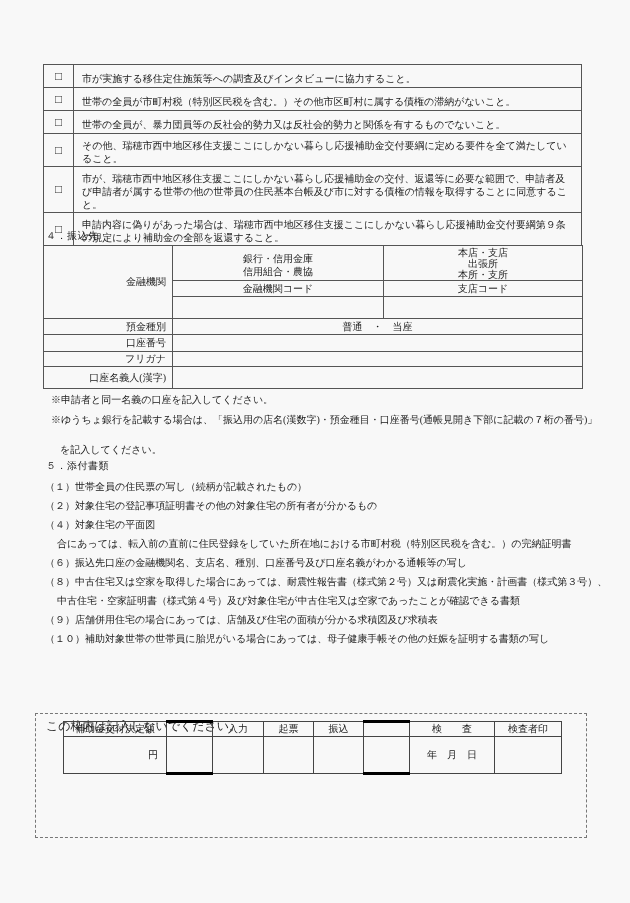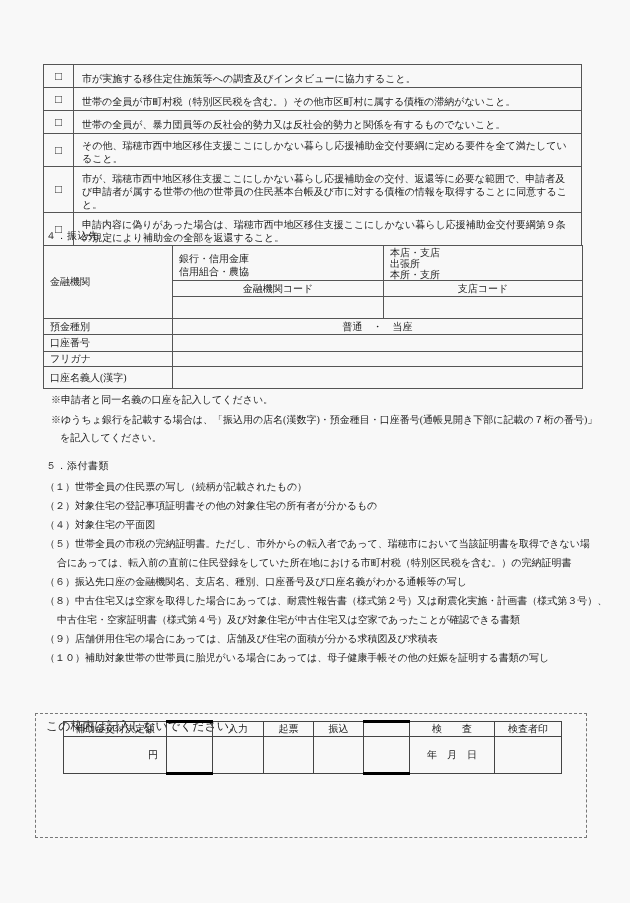--- a/index.html
+++ b/index.html
@@ -23,22 +23,22 @@
   #checklist td.txt{padding:5px 6px 1px 8px;line-height:13px;}
   #checklist tr.single{height:23px;}
   #checklist tr.double{height:30px;}
 
   
   .sec-head{position:absolute;left:46px;font-size:10px;letter-spacing:.5px;}
 
   
   #bank{position:absolute;left:43px;top:245px;width:539px;}
   #bank td{padding:0 6px;}
-  #bank .lab{text-align:left;}
-  #bank .r-align{text-align:left;}
+  #bank .lab{text-align:right;}
+  #bank .r-align{text-align:center;}
   #bank .two-line{line-height:13px;padding-top:3px;}
   #bank .three-line{line-height:11px;padding-top:1px;}
   #bank .ctr{text-align:center;}
 
   
   .note-line{position:absolute;left:51px;font-size:10px;line-height:12px;white-space:nowrap;}
   .note-cont{left:60px;}
 
   
   #attach{position:absolute;left:45px;top:477px;width:545px;font-size:10px;}
@@ -136,29 +136,28 @@
     </tr>
     <tr style="height:22px;">
       <td class="lab">口座名義人(漢字)</td>
       <td colspan="2"></td>
     </tr>
   </tbody>
     </table>
 
   <div class="note-line" style="top:394px;font-family:Liberation Serif, serif;">※申請者と同一名義の口座を記入してください。</div>
   <div class="note-line" style="top:414px;">※ゆうちょ銀行を記載する場合は、「振込用の店名(漢数字)・預金種目・口座番号(通帳見開き下部に記載の７桁の番号)」</div>
-  <div class="note-line note-cont" style="top:432px;">を記入してください。</div>
+  <div class="note-line note-cont" style="top:444px;">を記入してください。</div>
 
   <div class="sec-head" style="top:459px;">５．添付書類</div>
 
   <div id="attach">
     <div class="line">（１）世帯全員の住民票の写し（続柄が記載されたもの）</div>
     <div class="line">（２）対象住宅の登記事項証明書その他の対象住宅の所有者が分かるもの</div>
     <div class="line">（４）対象住宅の平面図</div>
-    <div class="line">（５）世帯全員の市税の完納証明書。ただし、市外からの転入者であって、瑞穂市において当該証明書を取得できない場</div>
     <div class="line cont">合にあっては、転入前の直前に住民登録をしていた所在地における市町村税（特別区民税を含む。）の完納証明書</div>
     <div class="line">（６）振込先口座の金融機関名、支店名、種別、口座番号及び口座名義がわかる通帳等の写し</div>
     <div class="line">（８）中古住宅又は空家を取得した場合にあっては、耐震性報告書（様式第２号）又は耐震化実施・計画書（様式第３号）、</div>
     <div class="line cont">中古住宅・空家証明書（様式第４号）及び対象住宅が中古住宅又は空家であったことが確認できる書類</div>
     <div class="line">（９）店舗併用住宅の場合にあっては、店舗及び住宅の面積が分かる求積図及び求積表</div>
     <div class="line">（１０）補助対象世帯の世帯員に胎児がいる場合にあっては、母子健康手帳その他の妊娠を証明する書類の写し</div>
   </div>
 
   <div id="office-box">
     <div id="office-note">この枠内は記入しないでください。</div>

